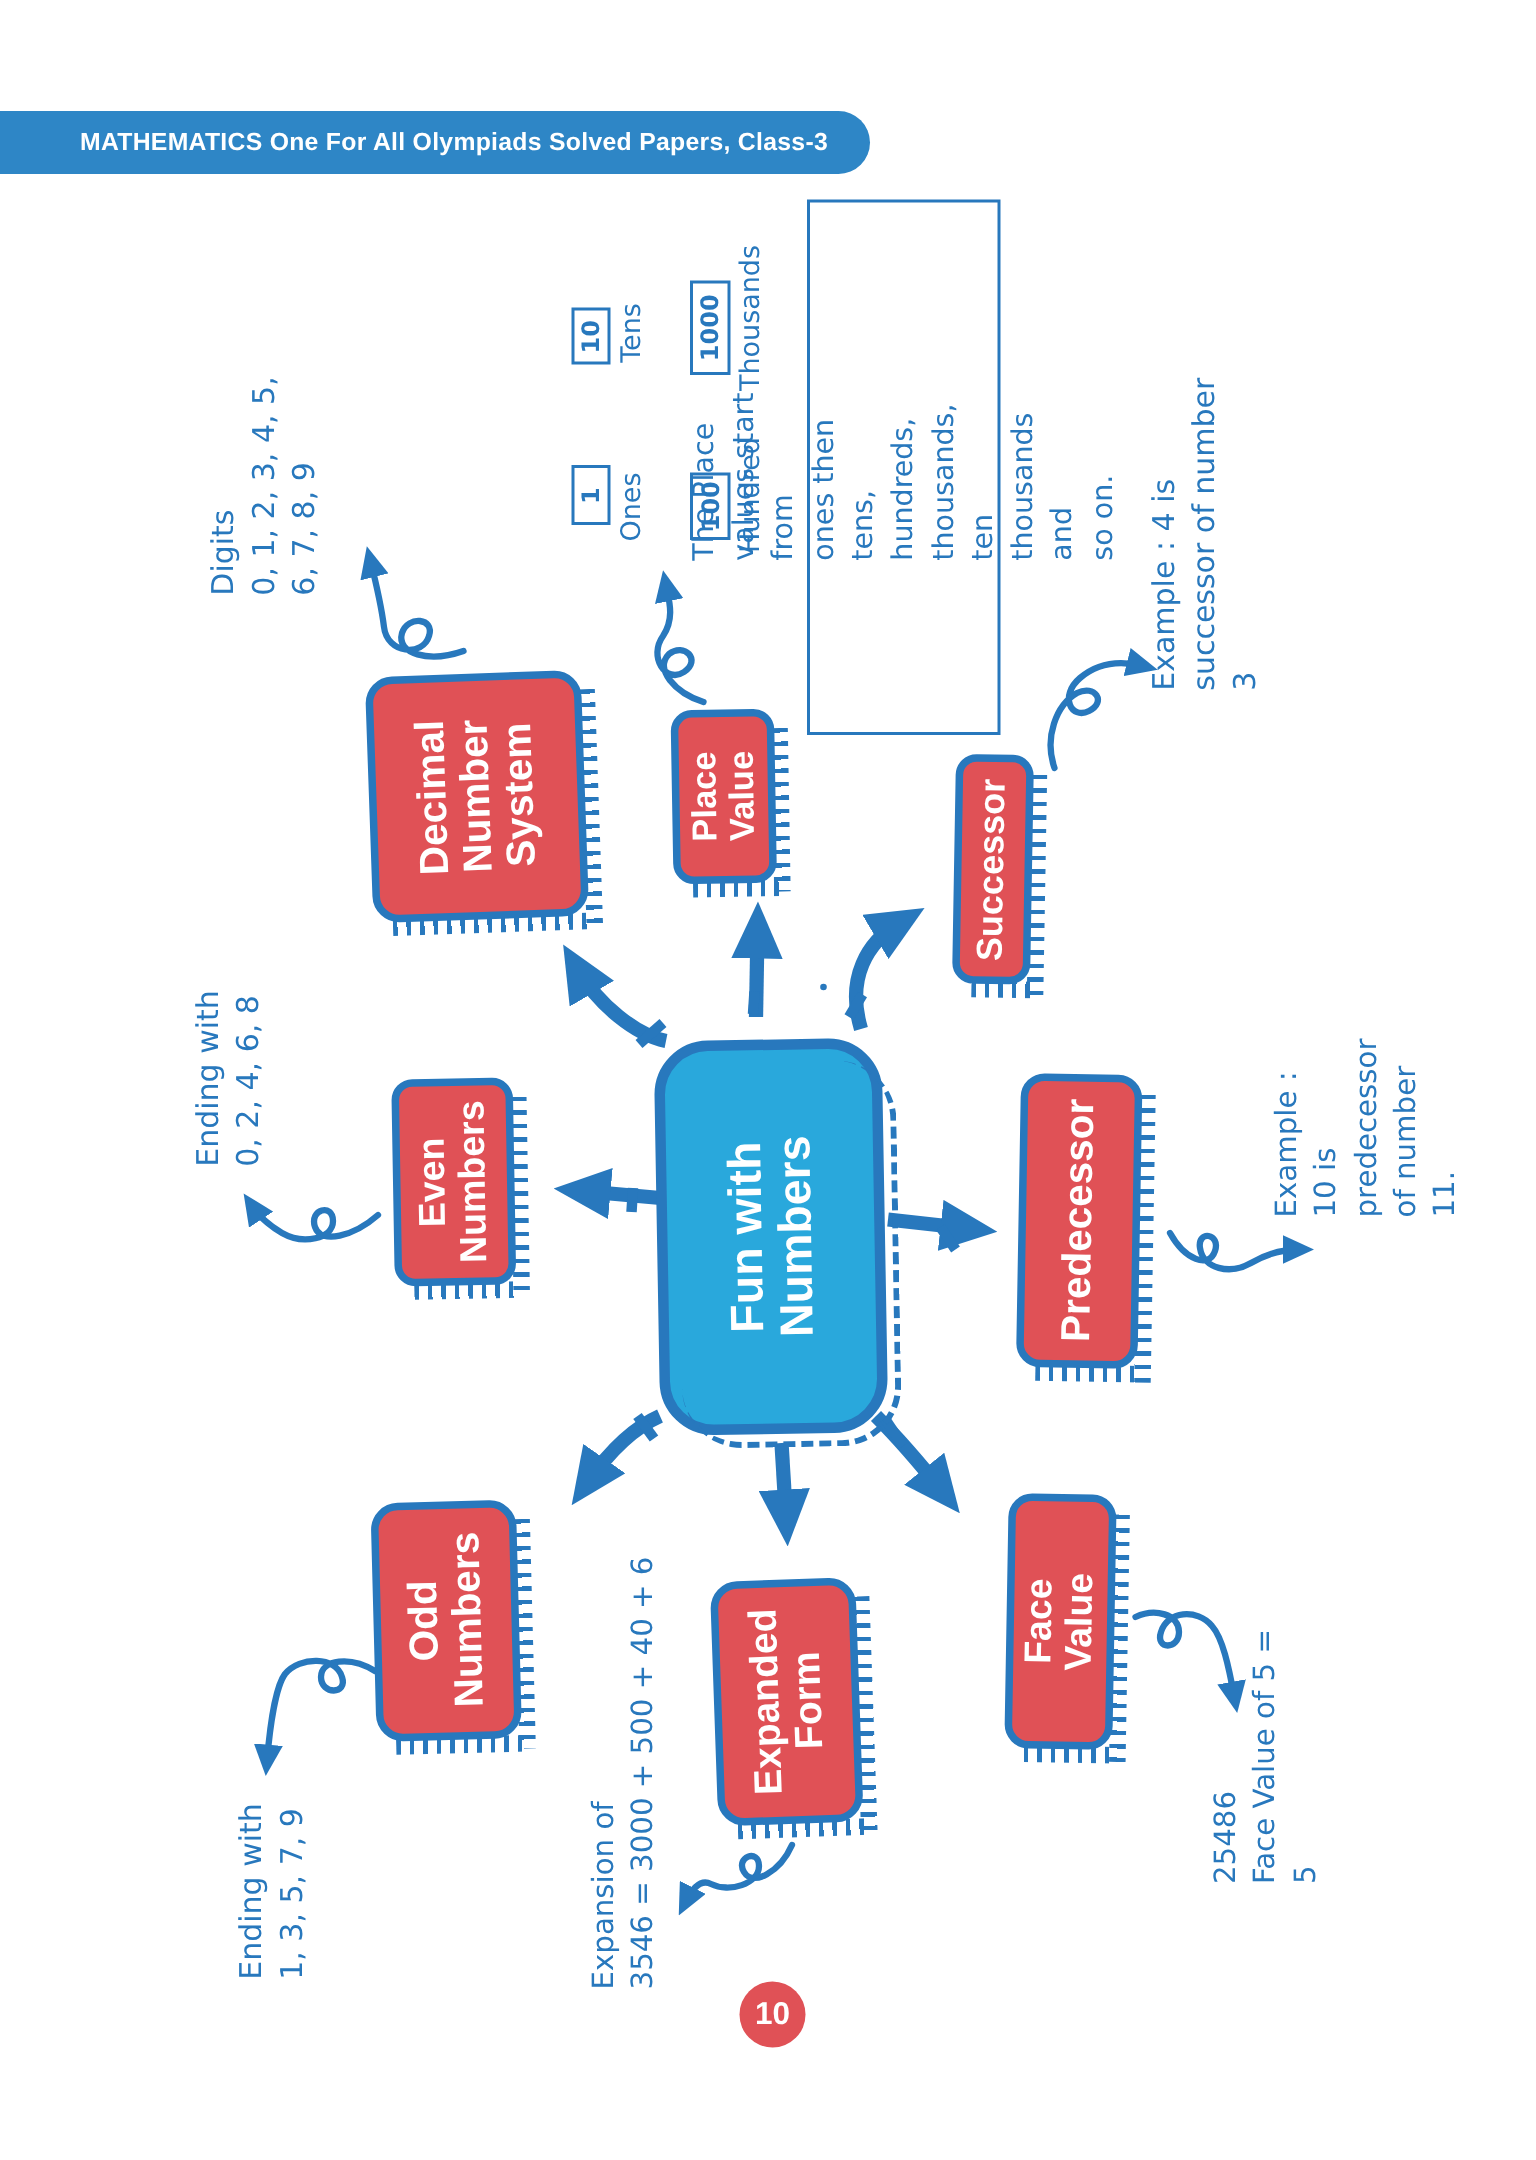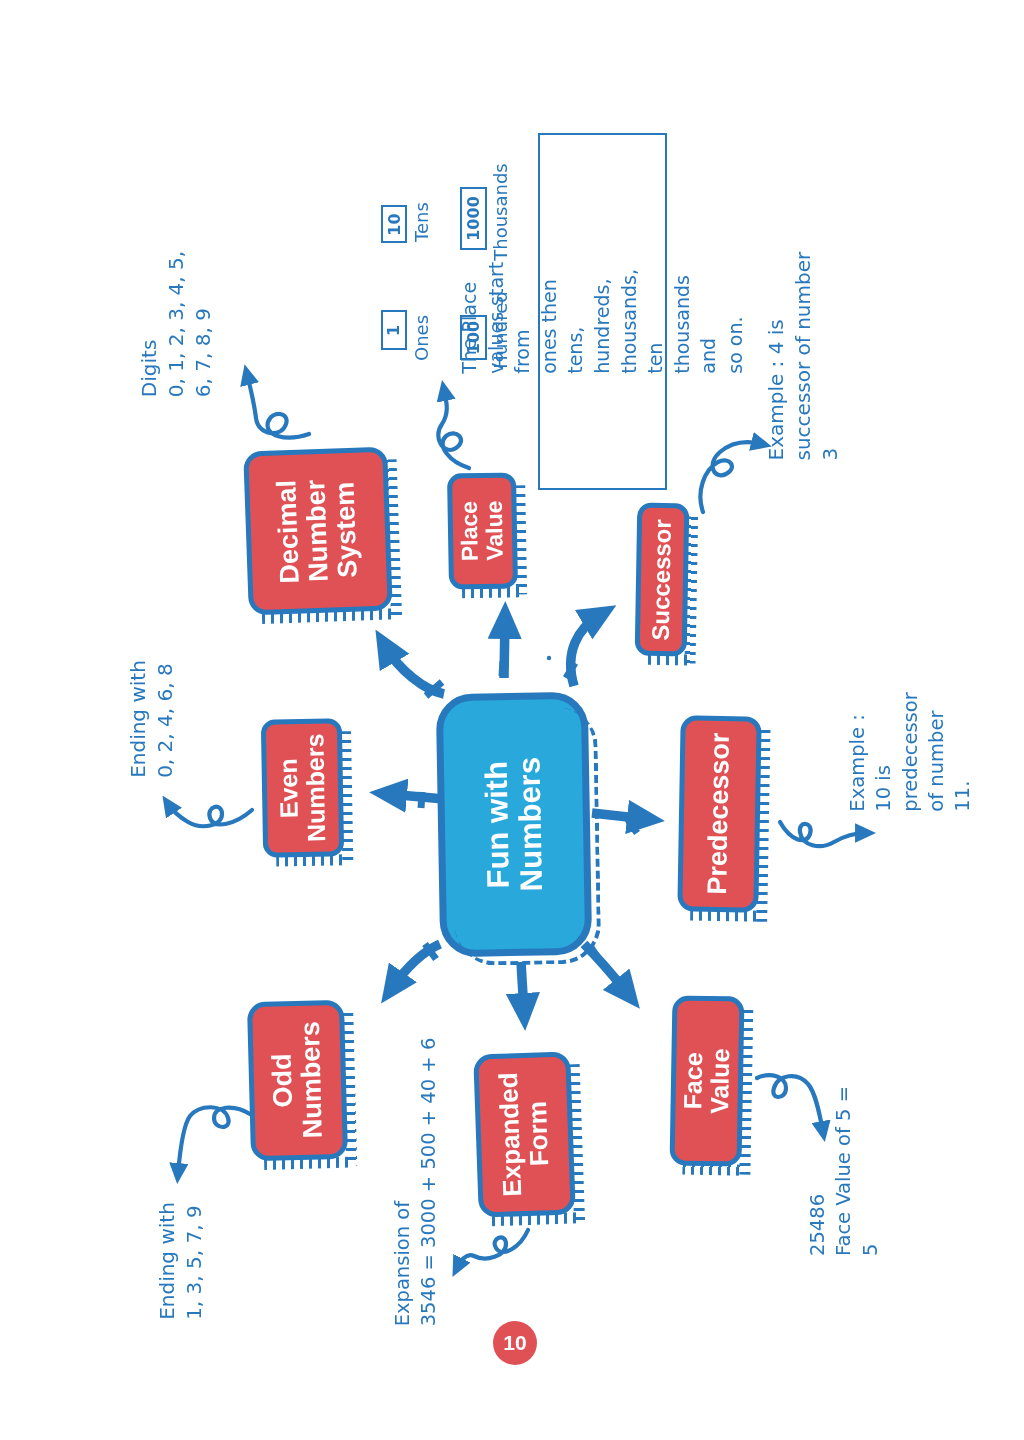--- a/index.html
+++ b/index.html
@@ -86,20 +86,23 @@
     background:var(--red);border-radius:50%;
     display:flex;align-items:center;justify-content:center;
     color:#fff;font-weight:bold;font-size:21px;
   }
 </style>
 </head>
 <body>
 
 <div id="page">
 
+  <div class="header-bar">
+    <span>MATHEMATICS One For All Olympiads Solved Papers, Class-3</span>
+  </div>
 
   <svg class="connectors" width="1024" height="1440" viewBox="0 0 1024 1440">
     <defs>
       <marker id="mb" markerWidth="4" markerHeight="3.6" refX="2.0" refY="1.8" orient="auto">
         <path d="M0,0 L4,1.8 L0,3.6 z"></path>
       </marker>
       <marker id="ms" markerWidth="5" markerHeight="4.6" refX="2.6" refY="2.3" orient="auto">
         <path d="M0,0 L5,2.3 L0,4.6 z"></path>
       </marker>
     </defs>

